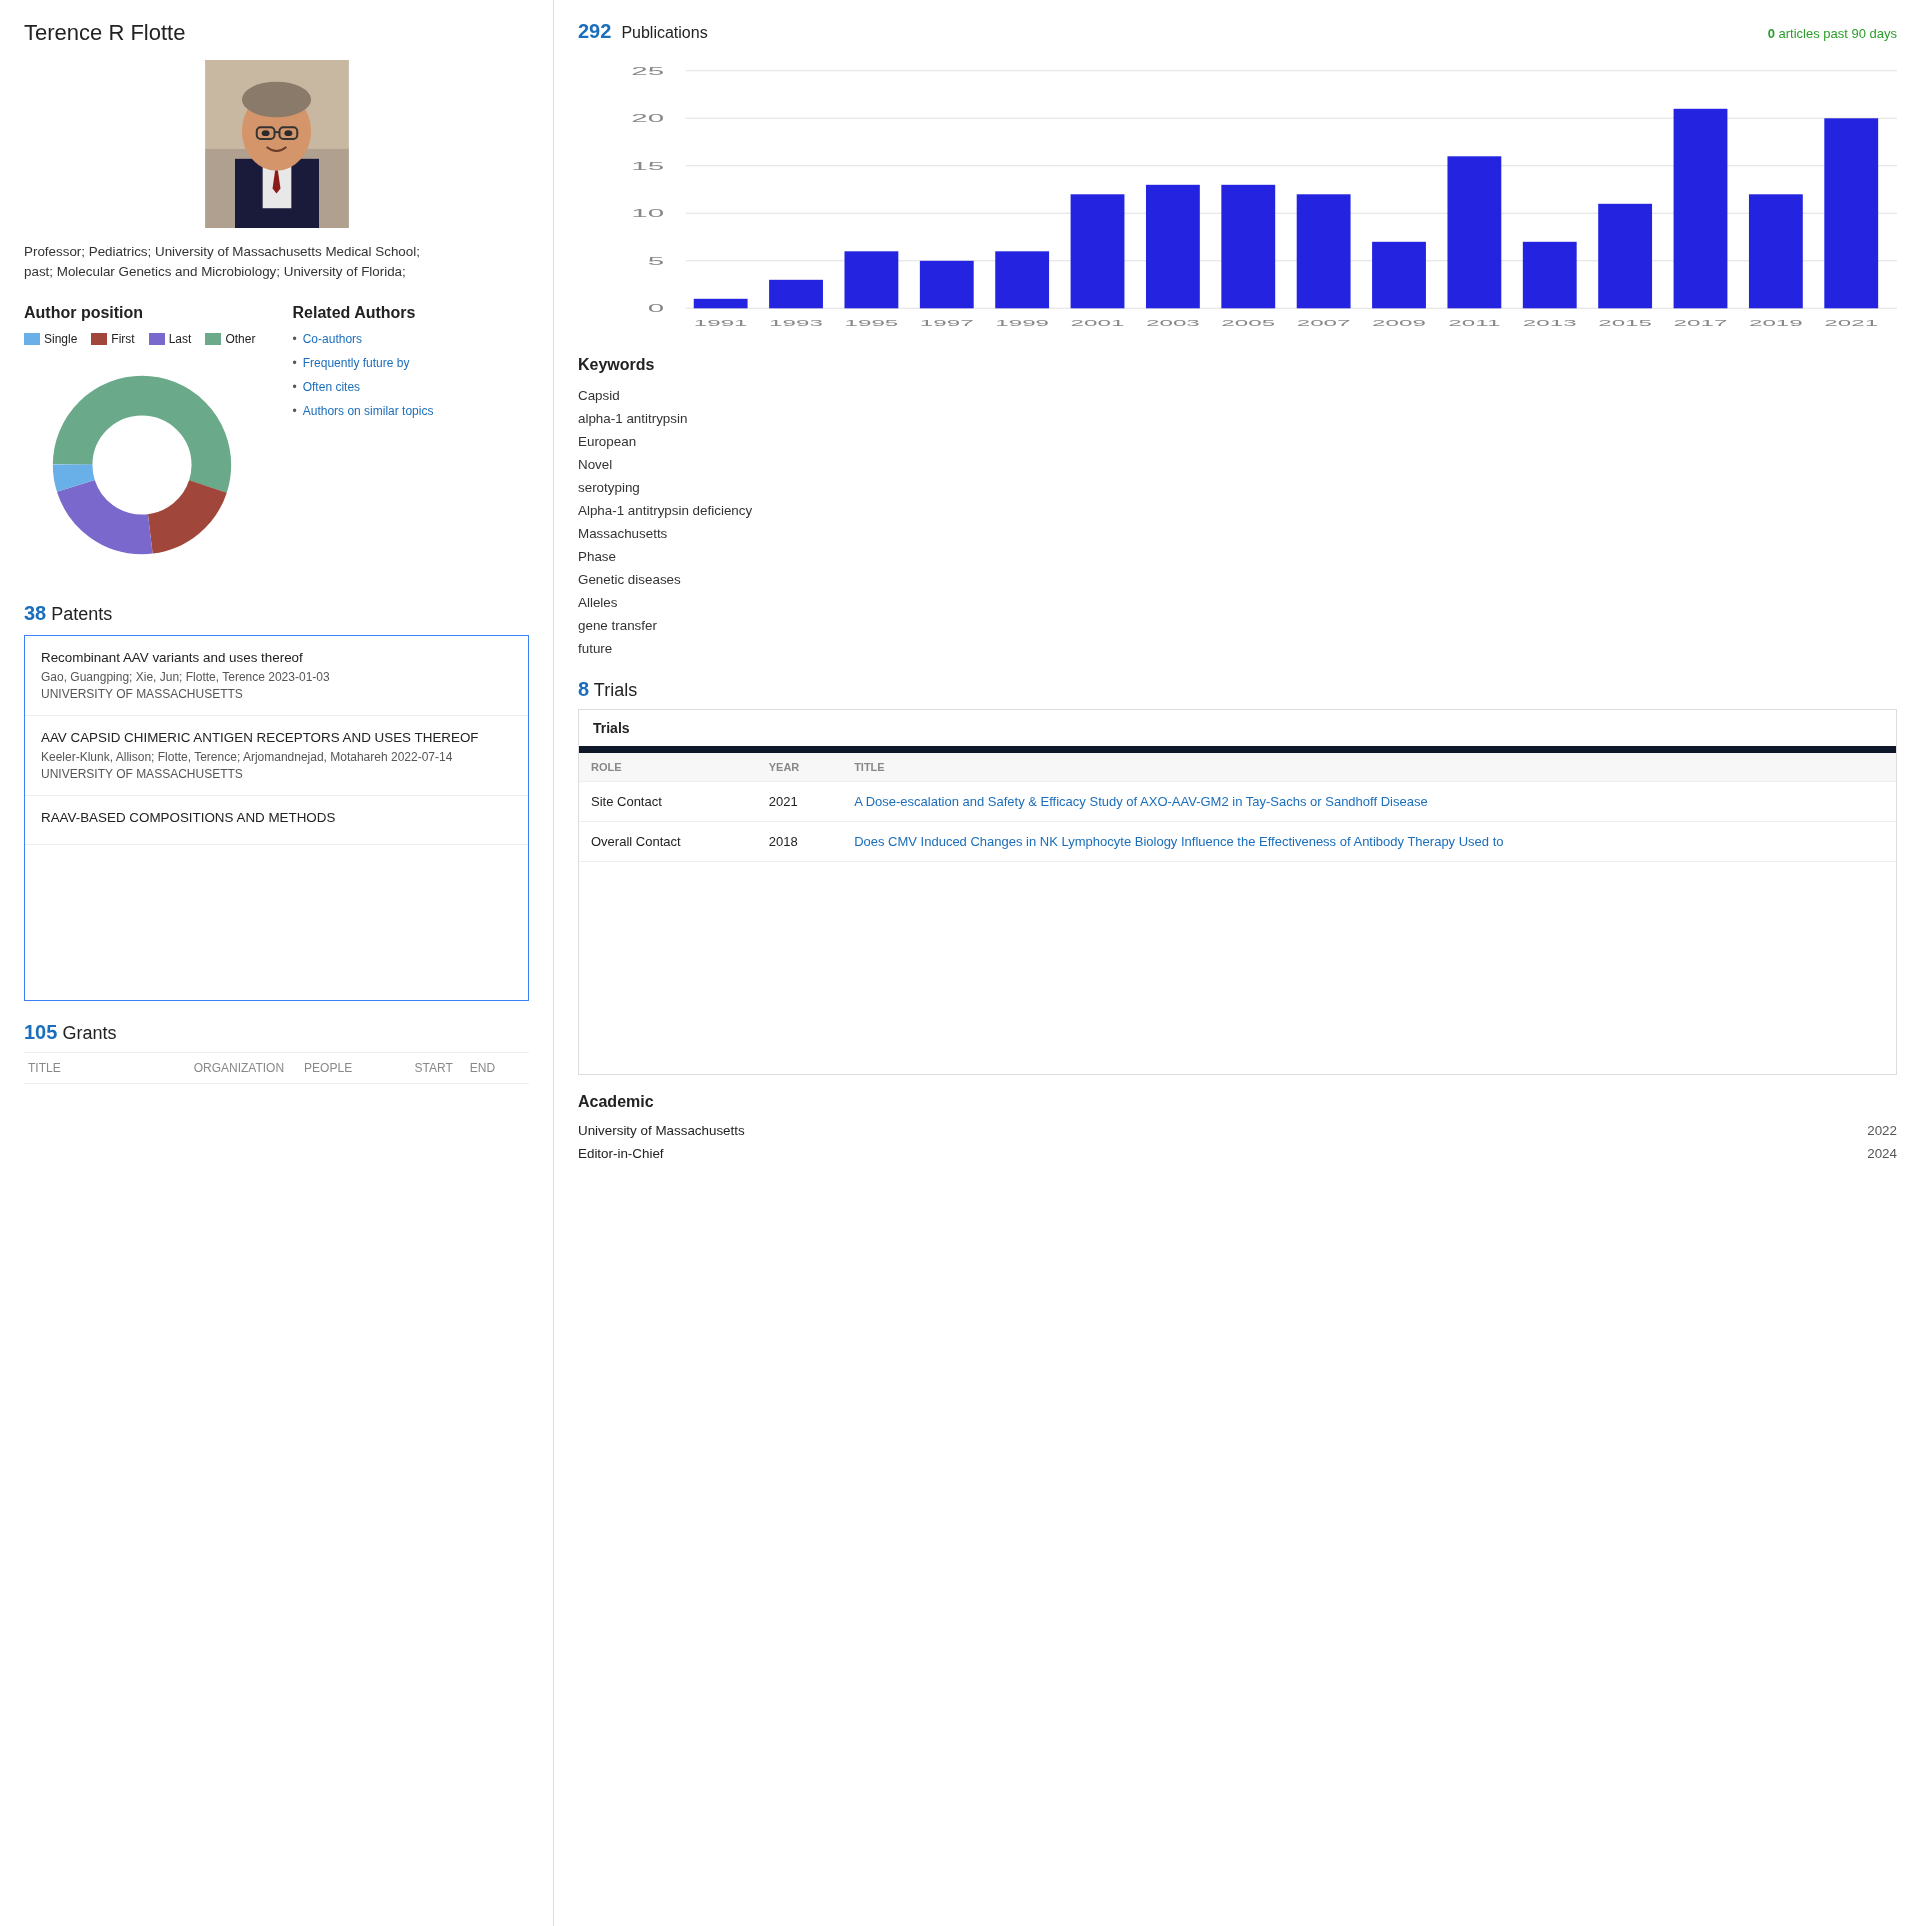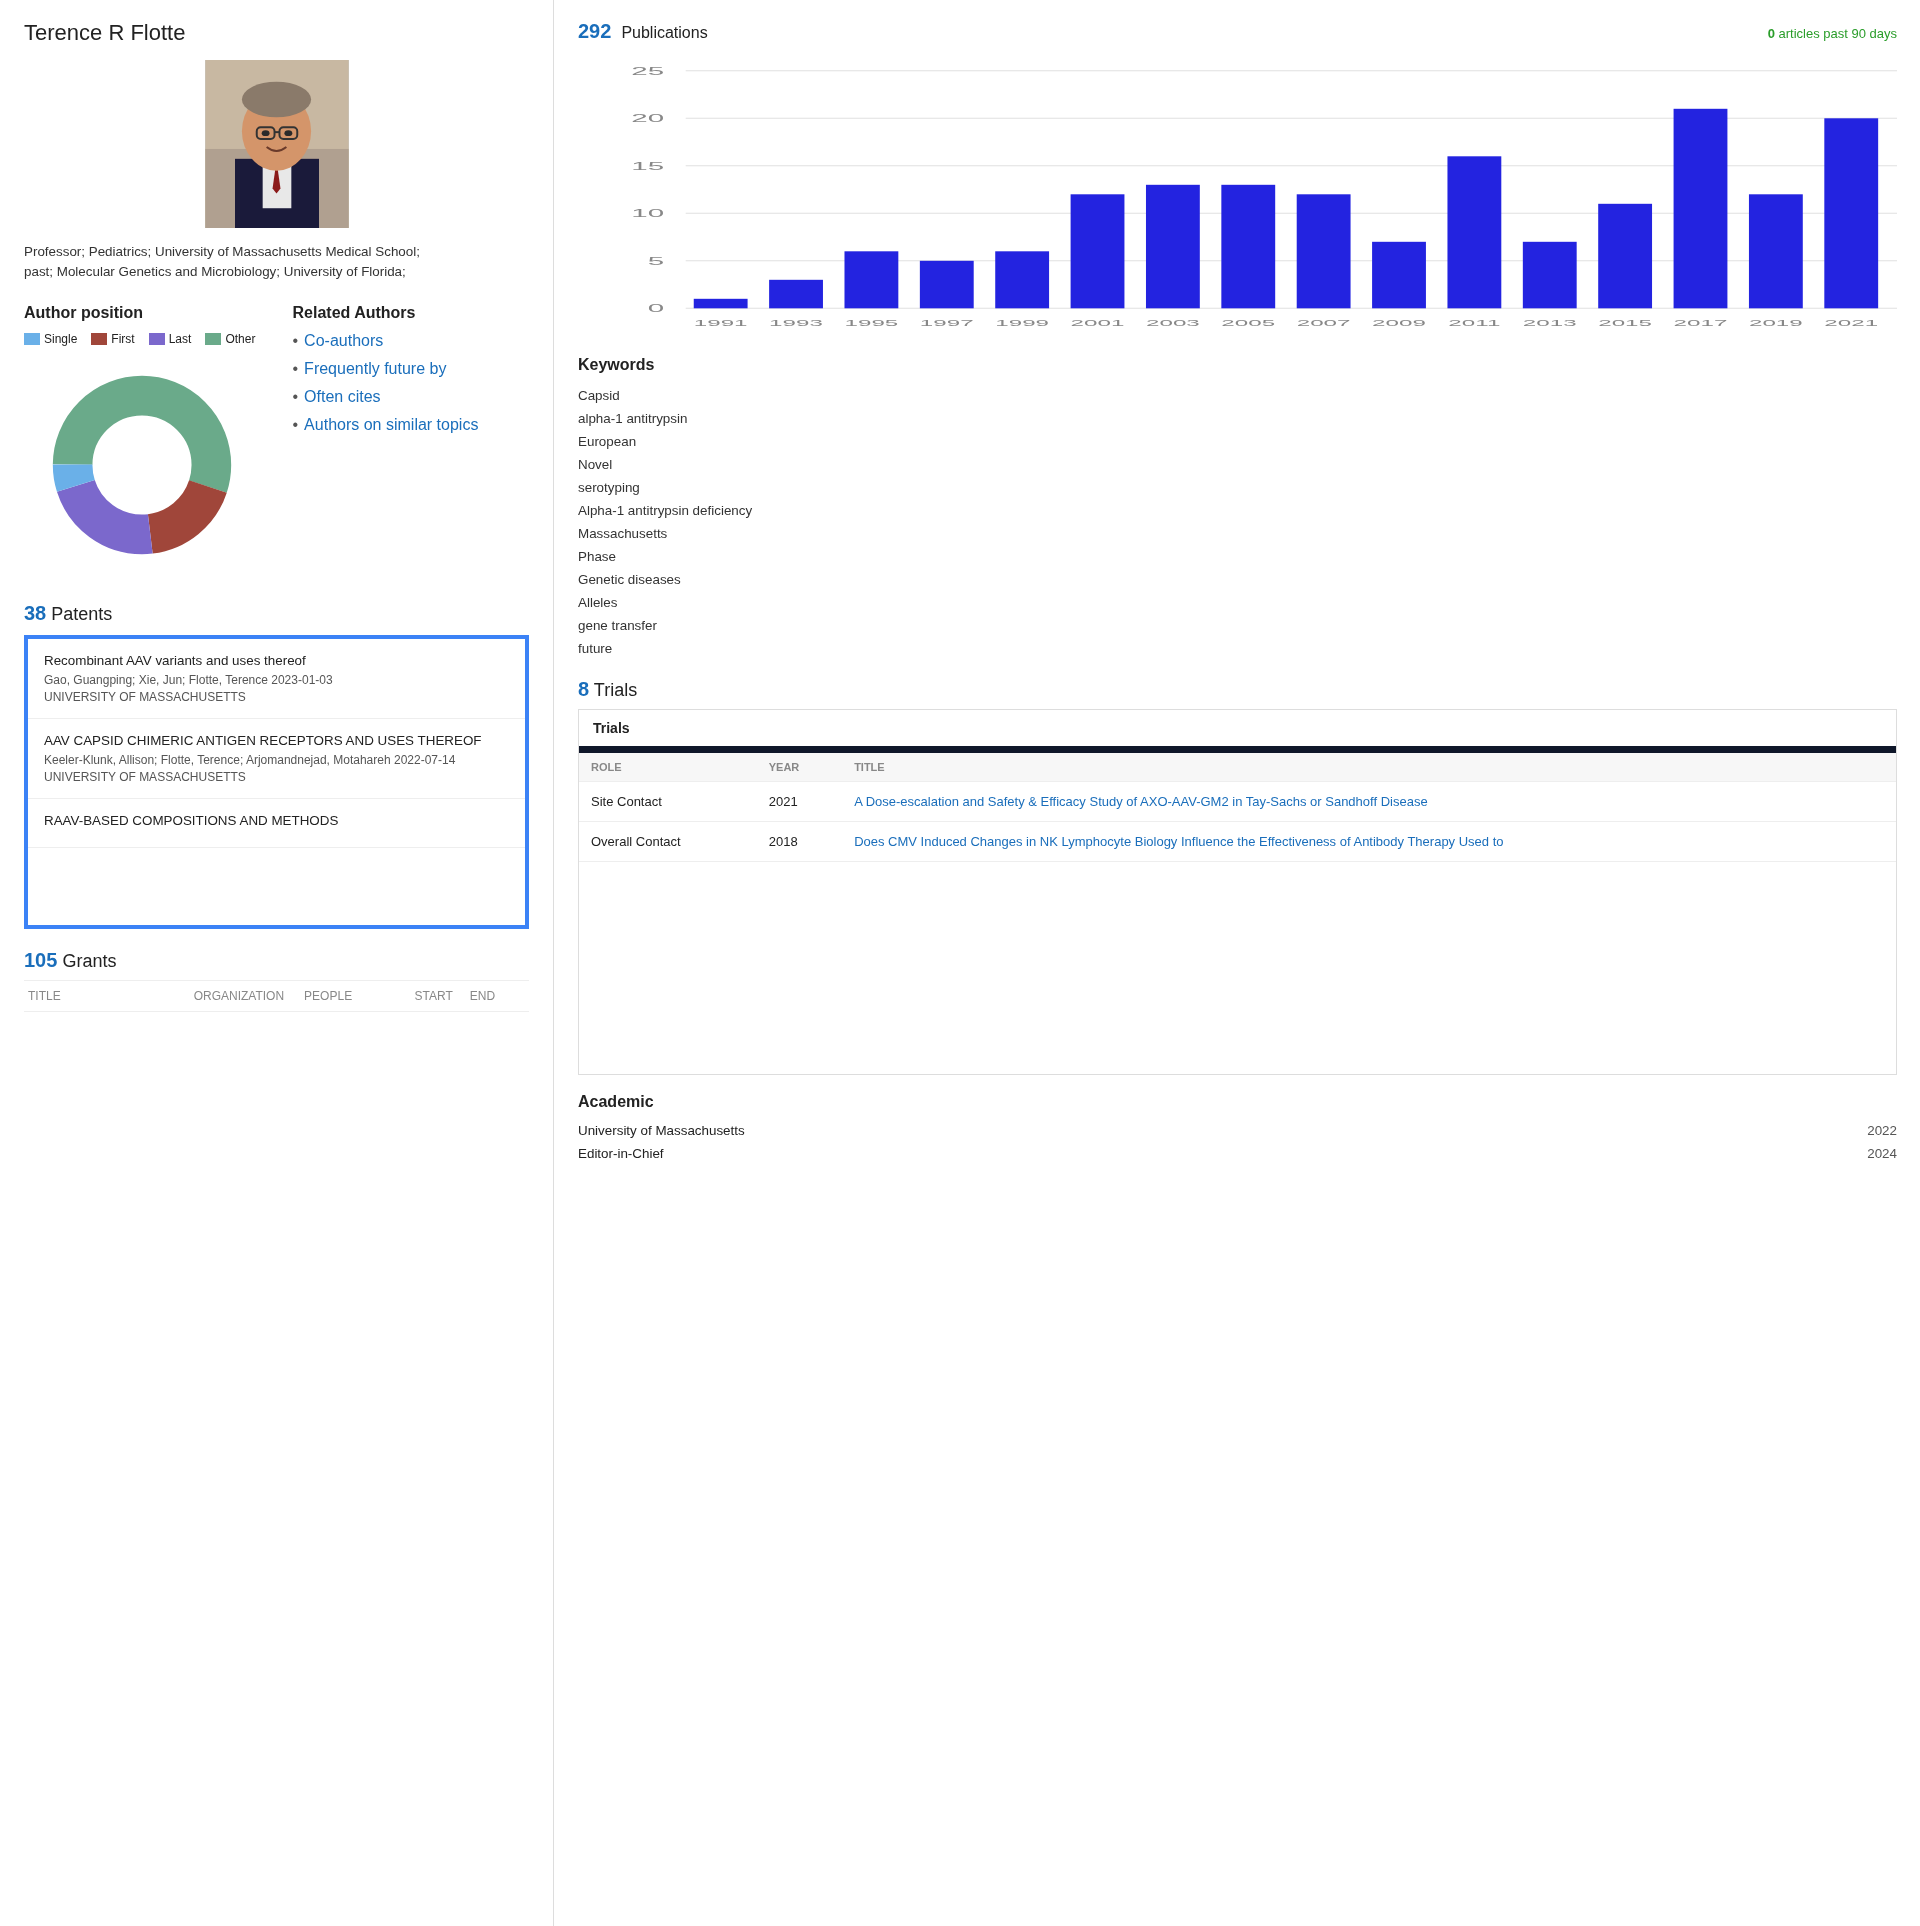--- a/index.html
+++ b/index.html
@@ -19,29 +19,29 @@
     .related-authors { flex: 1; }
     .section-title { font-size: 16px; font-weight: bold; margin-bottom: 10px; }
 
     .legend { display: flex; flex-wrap: wrap; gap: 6px 14px; margin-bottom: 10px; font-size: 12px; }
     .legend-item { display: flex; align-items: center; gap: 4px; }
     .legend-box { width: 16px; height: 12px; display: inline-block; }
 
     .donut-container { width: 218px; height: 218px; margin: 0 auto; }
 
     .related-list { list-style: none; padding: 0; }
-    .related-list li { margin-bottom: 10px; display: flex; align-items: center; gap: 6px; font-size: 16px; }
+    .related-list li { margin-bottom: 10px; display: flex; align-items: center; gap: 6px; font-size: 12px; }
     .related-list li::before { content: "•"; color: #555; }
     .related-list a { color: #1a6ebb; text-decoration: none; }
 
     
     .patents-section { margin-top: 28px; }
     .count-title { font-size: 18px; margin-bottom: 10px; }
     .count-title .count { color: #1a6ebb; font-weight: bold; font-size: 20px; }
-    .scrollable-box { border: 4px solid #3b82f6; height: 294px; overflow-y: auto; position: relative; }
+    .scrollable-box { border: 1px solid #3b82f6; height: 366px; overflow-y: auto; position: relative; }
     .patent-item { padding: 14px 16px; border-bottom: 1px solid #eee; }
     .patent-title { font-size: 13.4px; font-weight: normal; color: #222; margin-bottom: 5px; }
     .patent-authors { font-size: 12px; color: #555; margin-bottom: 3px; }
     .patent-org { font-size: 12px; color: #555; text-transform: uppercase; }
 
     
     .grants-section { margin-top: 20px; }
     .grants-table-header { display: flex; padding: 8px 4px; font-size: 12px; color: #888; border-top: 1px solid #eee; border-bottom: 1px solid #eee; }
     .grants-table-header .col-title { flex: 3; }
     .grants-table-header .col-org { flex: 2; }

